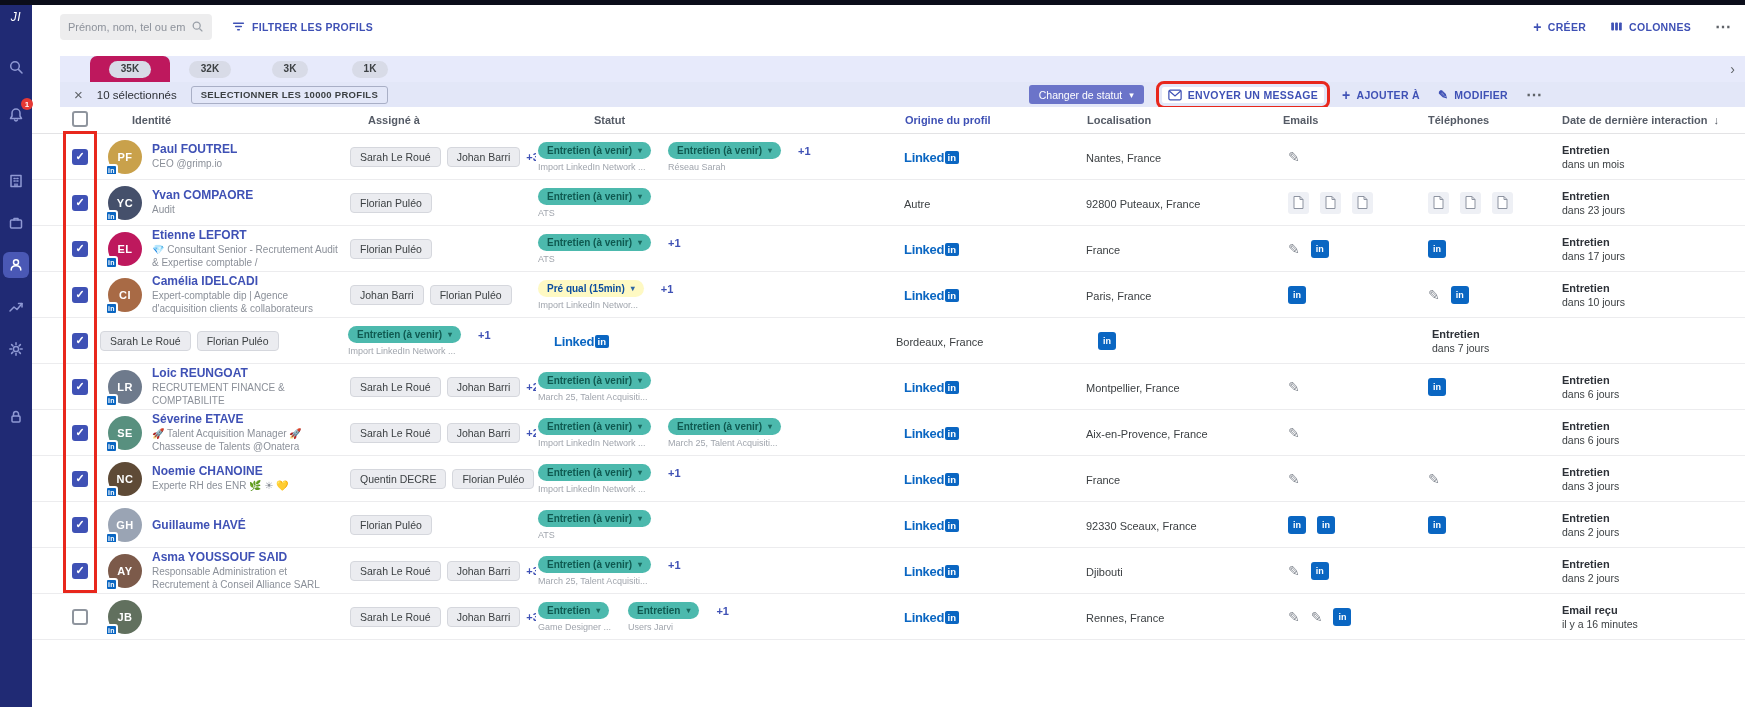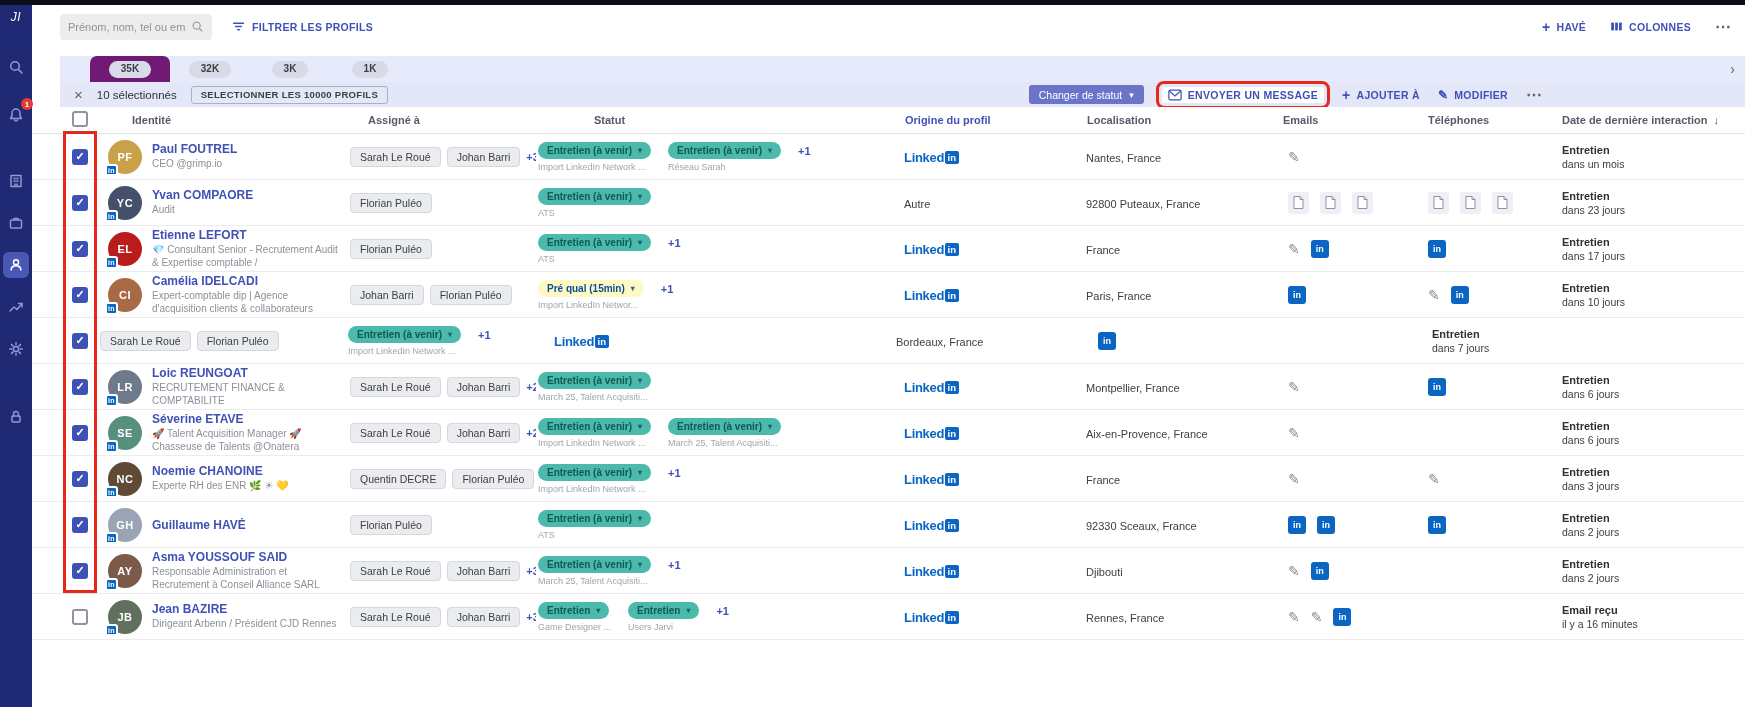--- a/index.html
+++ b/index.html
@@ -37,21 +37,21 @@
   .plus-glyph{font-size:14px;font-weight:bold;line-height:1}
   .pencil-glyph{font-size:12px}
   .more-dots{color:#5f6368;font-size:16px;font-weight:bold;cursor:pointer;line-height:1}
 
   .gap-strip{height:8px;background:#fff}
 
   
   .tabs-row{height:26px;margin-left:28px;background:#e7eafb;display:flex;align-items:stretch;padding-left:30px}
   .tabs{display:flex;align-items:stretch}
   .tab{width:80px;display:flex;align-items:center;justify-content:center;cursor:pointer}
-  .tab.active{background:#701a75;border-radius:7px 7px 0 0}
+  .tab.active{background:#be185d;border-radius:7px 7px 0 0}
   .tab-pill{background:#d8dbe7;color:#3c4043;font-size:10px;font-weight:bold;border-radius:10px;padding:2.5px 12px;line-height:1.2}
   .tabs-chevron{margin-left:auto;align-self:center;margin-right:10px;color:#5f6368;font-size:14px;cursor:pointer}
 
   
   .sel-bar{height:25px;margin-left:28px;background:#e3e7f8;display:flex;align-items:center;padding:0 0 0 14px;gap:14px}
   .close{color:#5f6368;font-size:15px;cursor:pointer;line-height:1}
   .sel-count{font-size:11.5px;color:#2f3237}
   .sel-all-btn{border:1px solid #a9afc6;border-radius:3px;font-size:9.5px;font-weight:bold;color:#3c4043;padding:2.5px 9px;letter-spacing:.3px;background:transparent}
   .sel-right{margin-left:auto;display:flex;align-items:center;gap:18px;padding-right:203px}
   .status-btn{background:#6b74c9;color:#fff;font-size:10.5px;border-radius:3px;padding:3.5px 10px;display:inline-flex;align-items:center;gap:7px;white-space:nowrap}
@@ -202,21 +202,21 @@
         <svg width="13" height="13" viewBox="0 0 16 16" style="stroke:#3f51b5;fill:none;stroke-width:1.8;stroke-linecap:round">
             <line x1="2" y1="4" x2="14" y2="4"></line>
             <line x1="4.5" y1="8" x2="11.5" y2="8"></line>
             <line x1="7" y1="12" x2="9" y2="12"></line>
           </svg>
         <span>FILTRER LES PROFILS</span>
       </button>
       <div class="topbar-right">
         <button class="link-btn">
           <span class="plus-glyph">+</span>
-          <span>HAVÉ</span>
+          <span>CRÉER</span>
         </button>
         <button class="link-btn">
           <svg width="13" height="13" viewBox="0 0 16 16" style="fill:#3f51b5">
               <rect x="1.5" y="3" width="3.4" height="10" rx="1"></rect>
               <rect x="6.3" y="3" width="3.4" height="10" rx="1"></rect>
               <rect x="11.1" y="3" width="3.4" height="10" rx="1"></rect>
             </svg>
           <span>COLONNES</span>
         </button>
         <span class="more-dots">⋯</span>
@@ -401,21 +401,21 @@
           <div class="cell c-date">
             <div class="d1">Entretien</div>
             <div class="d2">dans 23 jours</div>
           </div>
         </div>
         <div class="trow grid">
           <div class="cell c-check">
             <span class="cbx on">✓</span>
           </div>
           <div class="cell c-id">
-            <span class="avatar" style="background: #b91c1c; text-align: right;">EL<span class="li-mini">in</span></span>
+            <span class="avatar" style="background: #be185d; text-align: right;">EL<span class="li-mini">in</span></span>
             <div class="id-txt">
               <a class="pname">Etienne LEFORT</a>
               <div class="psub">💎 Consultant Senior - Recrutement Audit &amp; Expertise comptable /</div>
             </div>
           </div>
           <div class="cell c-asg">
             <span class="chip">Florian Puléo</span>
           </div>
           <div class="cell c-sta">
             <div class="sti">
@@ -725,24 +725,20 @@
             <div class="d1">Entretien</div>
             <div class="d2">dans 2 jours</div>
           </div>
         </div>
         <div class="trow grid">
           <div class="cell c-check">
             <span class="cbx"></span>
           </div>
           <div class="cell c-id">
             <span class="avatar" style="background: rgb(97, 112, 94);">JB<span class="li-mini">in</span></span>
-            <div class="id-txt">
-              <a class="pname">Jean BAZIRE</a>
-              <div class="psub">Dirigeant Arbenn / Président CJD Rennes</div>
-            </div>
           </div>
           <div class="cell c-asg">
             <span class="chip">Sarah Le Roué</span>
             <span class="chip">Johan Barri</span>
             <span class="plus">+3</span>
           </div>
           <div class="cell c-sta">
             <div class="sti">
               <span class="pill teal">
                 <span>Entretien</span>

